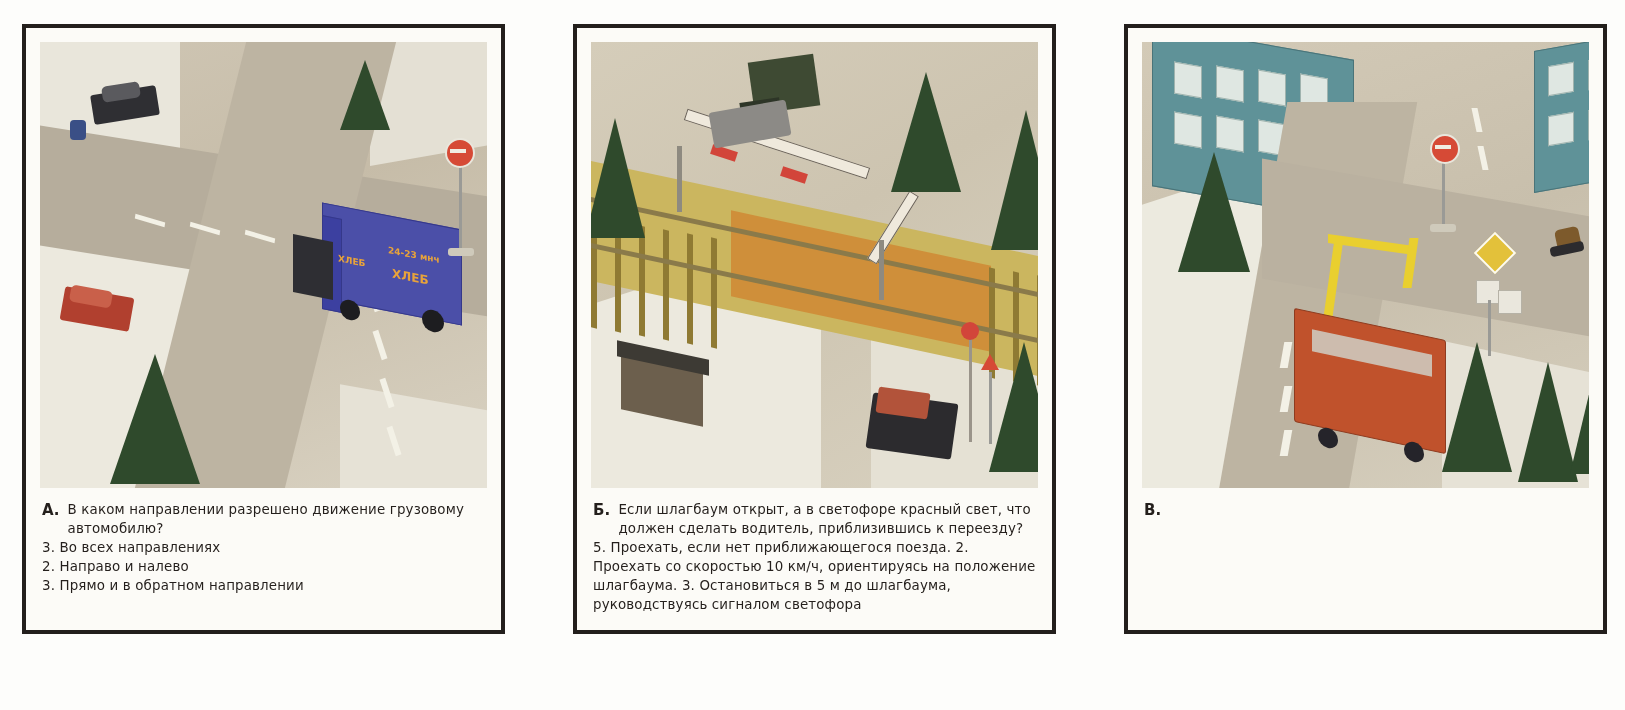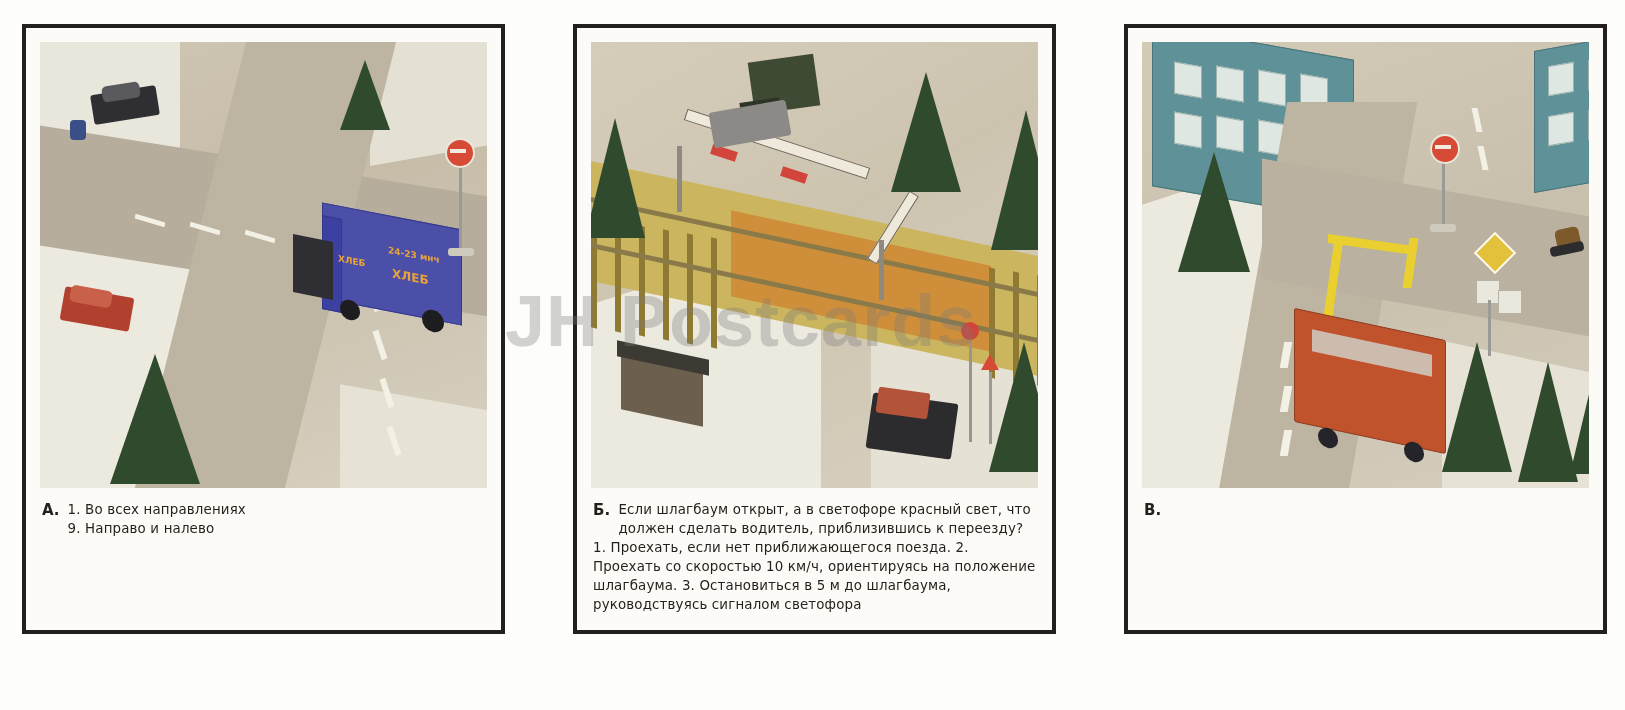--- a/index.html
+++ b/index.html
@@ -160,22 +160,24 @@
           <div class="tree" style="left:300px;top:18px;width:50px;height:70px;">
             <i style="border-left-width:25px;border-right-width:25px;border-bottom-width:70px;"></i>
           </div>
           <div class="tree" style="left:70px;top:312px;width:90px;height:130px;">
             <i style="border-left-width:45px;border-right-width:45px;border-bottom-width:130px;"></i>
           </div>
         </div>
       </div>
       <div class="caption">
         <span class="letter">А.</span>
-        <span class="opts">1. Во всех направлениях</span>
-        <span class="opts">9. Направо и налево</span>
+        <span class="q">В каком направлении разрешено движение грузовому автомобилю?</span>
+        <span class="opts">3. Во всех направлениях</span>
+        <span class="opts">2. Направо и налево</span>
+        <span class="opts">3. Прямо и в обратном направлении</span>
       </div>
     </div>
 
     <div class="panel b">
       <div class="photo">
         <div class="scene">
           <div class="ground" style="background:linear-gradient(150deg,#d5cdba 0%,#cdc4b0 45%,#d8d1c0 100%);"></div>
           <div class="a-snow" style="left:-30px;top:230px;width:260px;height:260px;transform:skewY(-18deg);background:#ece9de;"></div>
           <div class="a-snow" style="left:280px;top:300px;width:230px;height:200px;transform:skewY(12deg);background:#e5e1d4;"></div>
 
@@ -229,21 +231,21 @@
             <i style="border-left-width:35px;border-right-width:35px;border-bottom-width:130px;"></i>
           </div>
           <div class="tree" style="left:-6px;top:76px;width:60px;height:120px;">
             <i style="border-left-width:30px;border-right-width:30px;border-bottom-width:120px;"></i>
           </div>
         </div>
       </div>
       <div class="caption">
         <span class="letter">Б.</span>
         <span>Если шлагбаум открыт, а в светофоре красный свет, что должен сделать водитель, приблизившись к переезду?</span>
-        <span>1. Проехать, если нет приближающегося поезда.</span>
+        <span>5. Проехать, если нет приближающегося поезда.</span>
         <span>2. Проехать со скоростью 10 км/ч, ориентируясь на положение шлагбаума.</span>
         <span>3. Остановиться в 5 м до шлагбаума, руководствуясь сигналом светофора</span>
       </div>
     </div>
 
     <div class="panel c">
       <div class="photo">
         <div class="scene">
           <div class="ground" style="background:linear-gradient(160deg,#d3cab7 0%,#c8bfac 50%,#d6cfbe 100%);"></div>
           <div class="a-snow" style="left:-20px;top:140px;width:180px;height:320px;transform:skewY(-18deg);background:#eceadf;"></div>
@@ -308,16 +310,15 @@
           </div>
         </div>
       </div>
       <div class="caption">
         <span class="letter">В.</span>
       </div>
     </div>
 
   </div>
 
-  <div class="watermark">JH Postcards</div>
 
 
 </div>
 
 </body></html>

